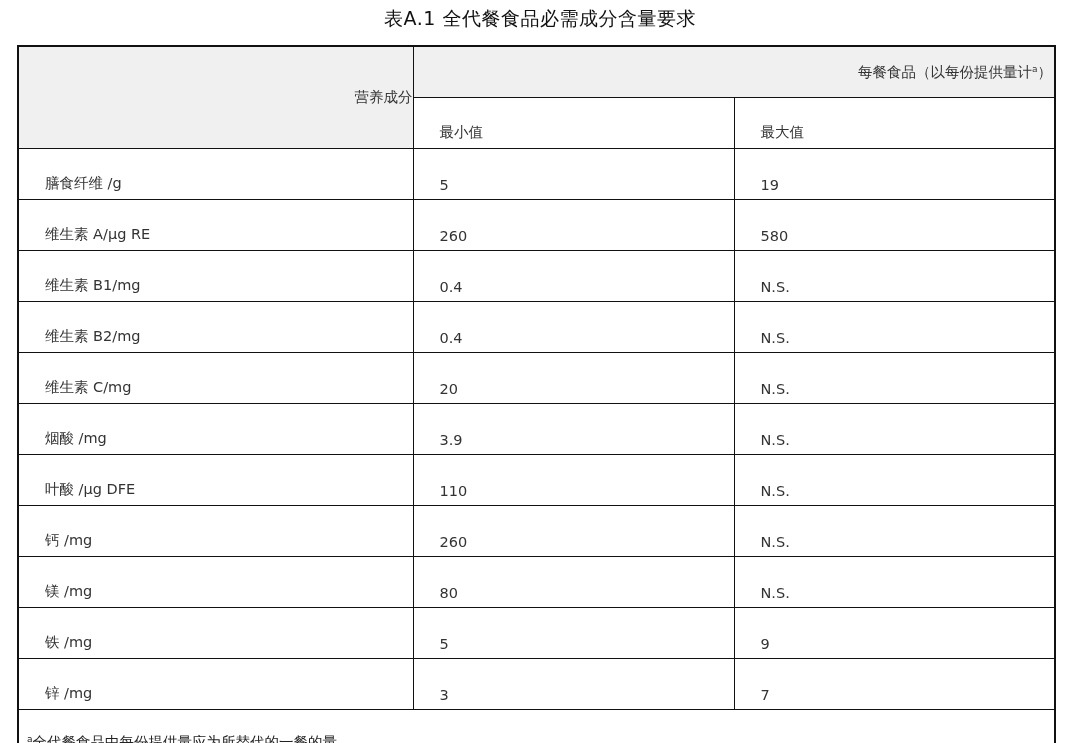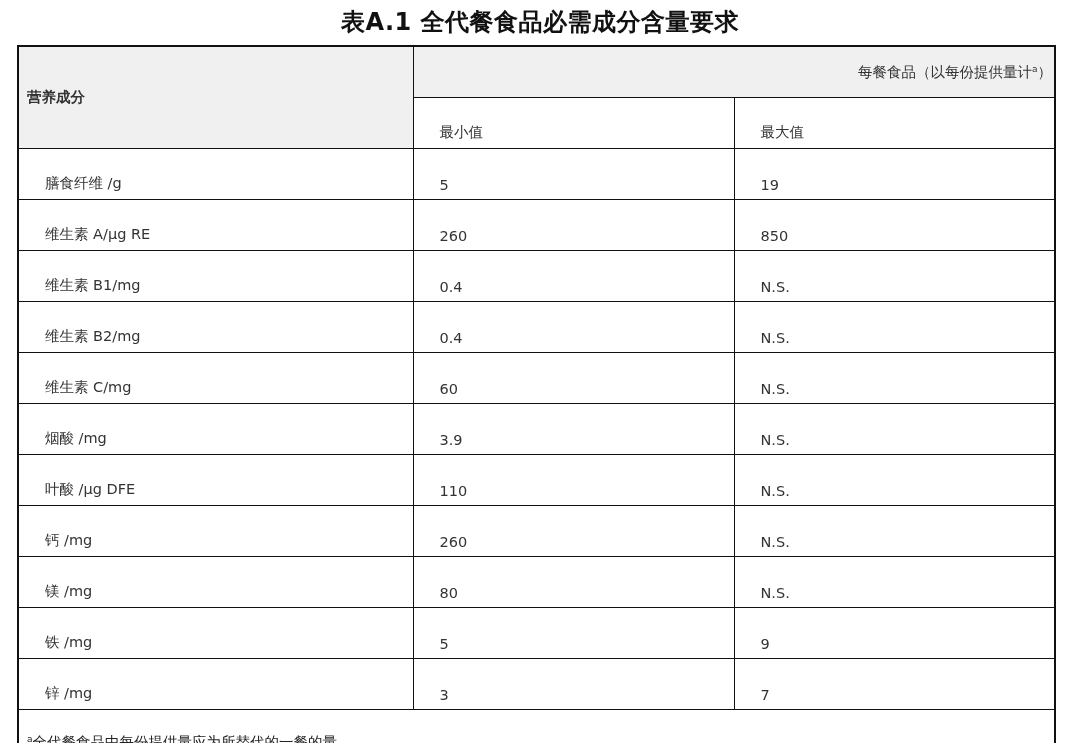--- a/index.html
+++ b/index.html
@@ -1,25 +1,25 @@
 <!DOCTYPE html>
 <html><head>
 <meta charset="utf-8">
 <style>
   html, body { margin: 0; padding: 0; background: #ffffff; }
   body { width: 1080px; height: 743px; position: relative; overflow: hidden;
          font-family: "DejaVu Sans", "Liberation Sans", sans-serif; color: #222; }
   .title { position: absolute; top: 6px; left: 0; width: 1080px; text-align: center;
-           font-size: 24px; font-weight: bold; color: #111; letter-spacing: 0.5px; }
+           font-size: 19px; font-weight: normal; color: #111; letter-spacing: 0.5px; }
   .tbl { position: absolute; left: 17px; top: 45px; width: 1037px;
          border-collapse: collapse; border: 2.5px solid #111; table-layout: fixed; }
   .tbl td, .tbl th { border: 1.5px solid #111; font-size: 14.5px; font-weight: normal;
                      color: #333; padding: 0 0 0 26px; text-align: left; }
   .tbl th { background: #f0f0f0; }
-  .tbl .hdr-main { text-align: left; padding: 8px; height: 45px; vertical-align: middle; font-weight: bold; }
+  .tbl .hdr-main { text-align: right; padding: 0; height: 45px; vertical-align: middle; }
   .tbl .hdr-group { text-align: right; padding: 2px; height: 46px; vertical-align: middle; }
   .tbl .hdr-sub { background: #ffffff; height: 44px; vertical-align: bottom; padding-bottom: 6px; }
   .tbl td { height: 44px; vertical-align: bottom; padding-bottom: 6px; margin-left: 40px; }
   .tbl .note-cell { height: auto; padding: 0 0 0 8px; vertical-align: top; }
   .note { font-size: 14.5px; color: #222; line-height: 22px; }
   .note1 { padding-top: 18px; }
   sup { font-size: 9px; vertical-align: 5px; }
 </style>
 </head>
 <body>
@@ -42,35 +42,35 @@
     <th class="hdr-sub">最大值</th>
   </tr>
   <tr>
     <td>膳食纤维 /g</td>
     <td>5</td>
     <td>19</td>
   </tr>
   <tr>
     <td>维生素 A/μg RE</td>
     <td>260</td>
-    <td>850</td>
+    <td>580</td>
   </tr>
   <tr>
     <td>维生素 B1/mg</td>
     <td>0.4</td>
     <td>N.S.</td>
   </tr>
   <tr>
     <td>维生素 B2/mg</td>
     <td>0.4</td>
     <td>N.S.</td>
   </tr>
   <tr>
     <td>维生素 C/mg</td>
-    <td>60</td>
+    <td>20</td>
     <td>N.S.</td>
   </tr>
   <tr>
     <td>烟酸 /mg</td>
     <td>3.9</td>
     <td>N.S.</td>
   </tr>
   <tr>
     <td>叶酸 /μg DFE</td>
     <td>110</td>

